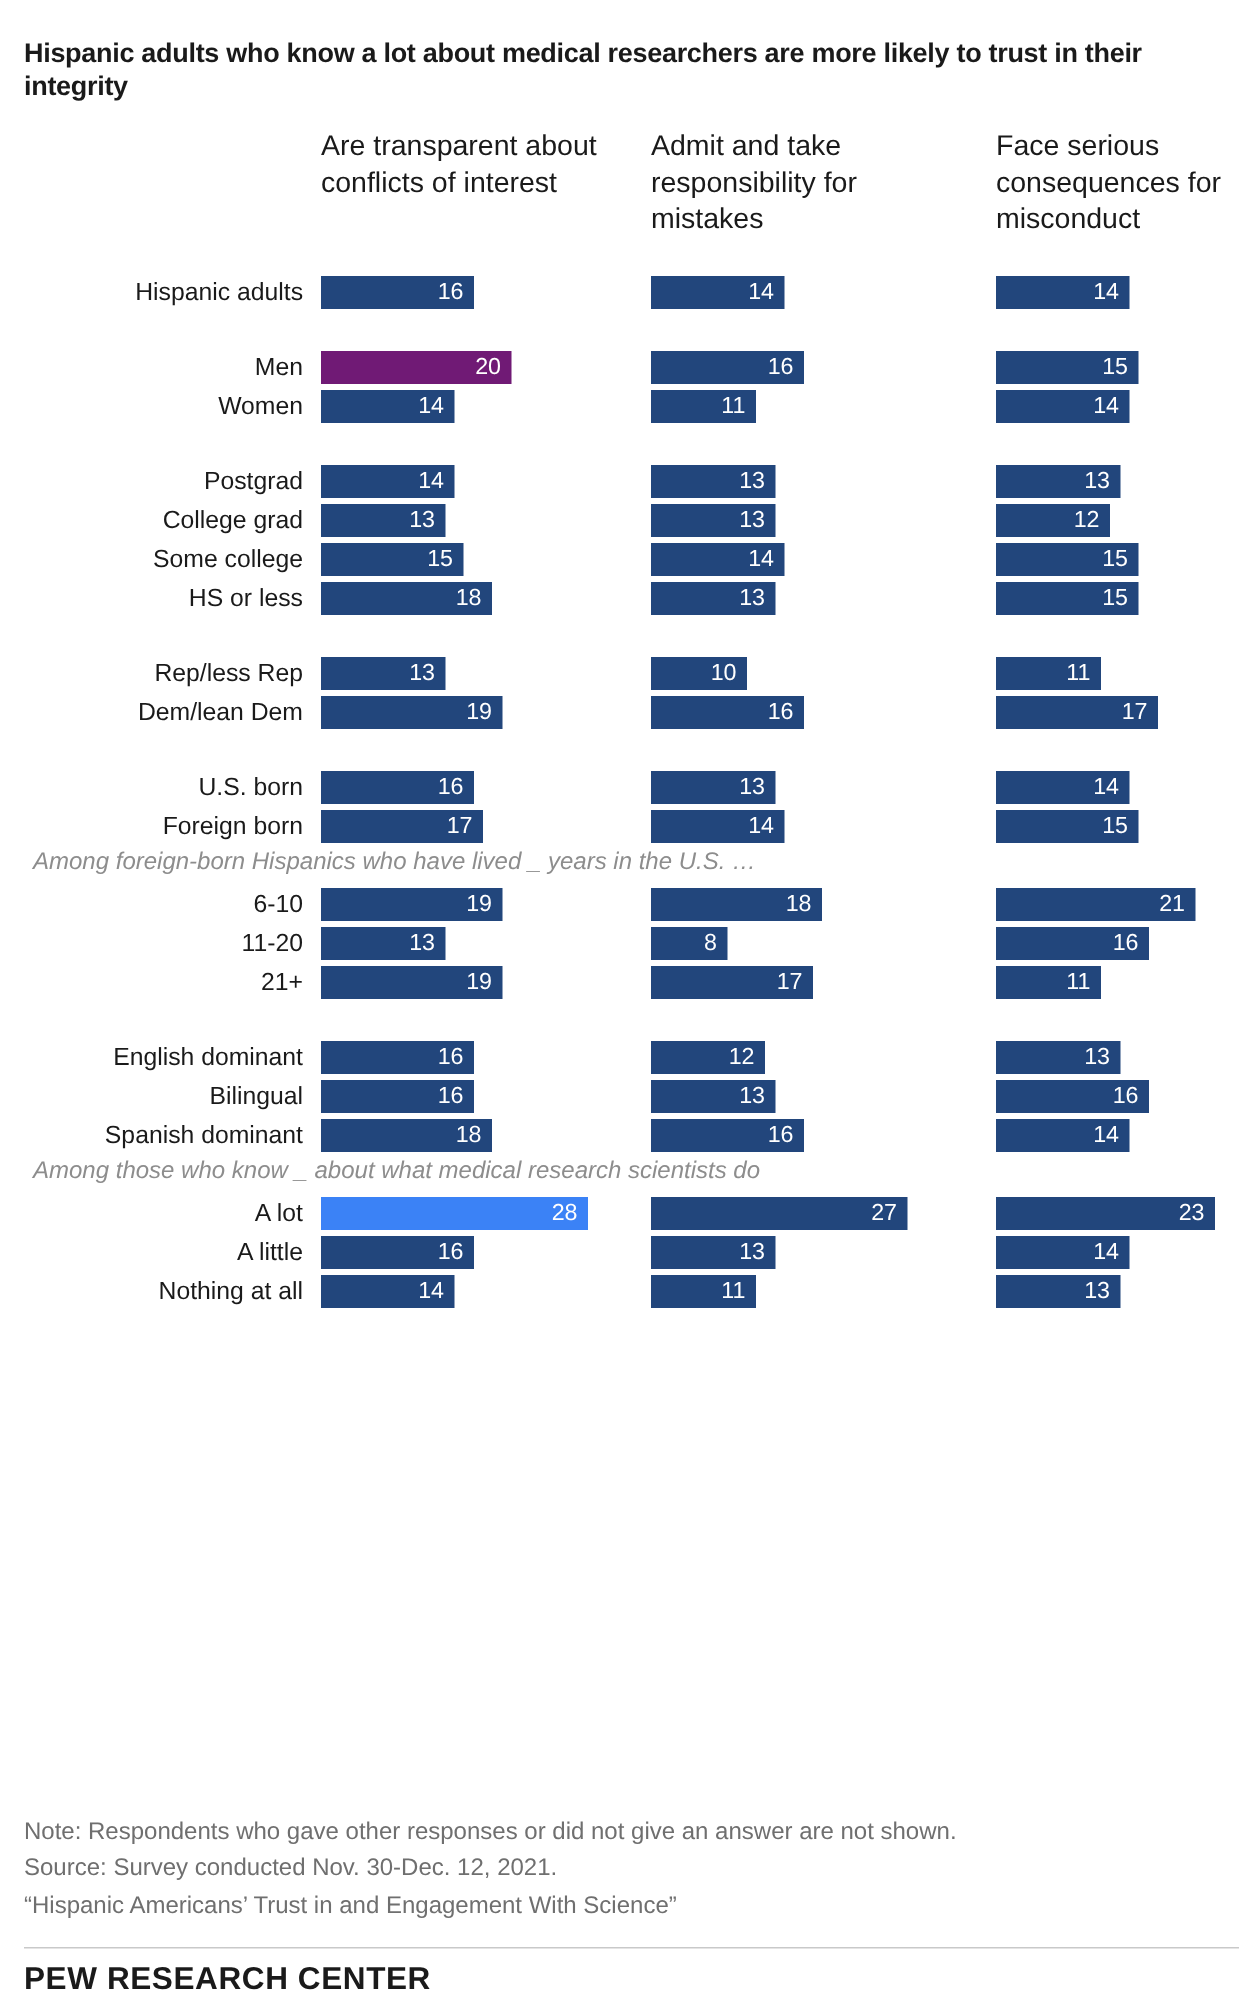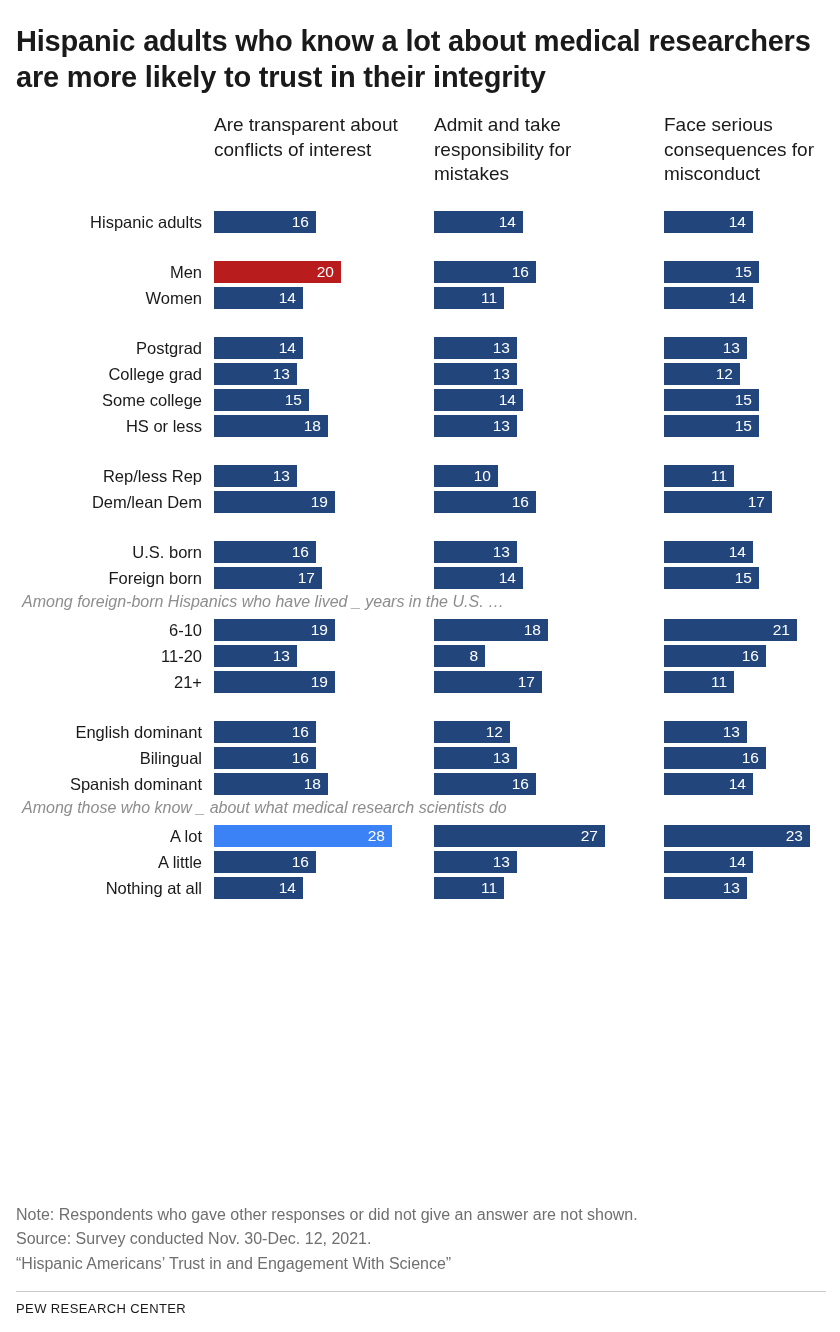--- a/index.html
+++ b/index.html
@@ -16,21 +16,21 @@
     overflow: hidden;
   }
   .page {
     position: relative;
     width: 840px;
     height: 1332px;
     box-sizing: border-box;
     padding: 18px 16px 0 16px;
   }
   .title {
-    font-size: 29px;
+    font-size: 18px;
     font-weight: bold;
     line-height: 1.23;
     color: #1a1a1a;
     letter-spacing: -0.2px;
     margin: 6px 0 0 0;
     max-width: 800px;
   }
   .subtitle {
     font-size: 17.5px;
     font-style: italic;
@@ -105,25 +105,24 @@
     font-size: 16px;
     color: #6f6f6f;
     line-height: 1.55;
   }
   .rule {
     border: none;
     border-top: 1px solid #c9c9c9;
     margin: 14px 0 9px 0;
   }
   .brand {
-    font-size: 13px;
-    font-weight: normal;
+    font-size: 21px;
+    font-weight: bold;
     color: #1a1a1a;
     letter-spacing: 0.4px;
-    padding-bottom: 16px;
   }
 </style>
 </head>
 <body>
 
 <div class="page">
 
   <h1 class="title">Hispanic adults who know a lot about medical researchers are more likely to trust in their integrity</h1>
 
 
@@ -138,21 +137,21 @@
         </div>
         <div class="bar" style="left: 418px; width: 89px; background: rgb(34, 70, 124);">
           <span>14</span>
         </div>
         <div class="bar" style="left: 648px; width: 89px; background: rgb(34, 70, 124);">
           <span>14</span>
         </div>
       </div>
       <div class="row" style="top: 146px;">
         <div class="row-label">Men</div>
-        <div class="bar" style="left: 198px; width: 127px; background: #b91c1c;">
+        <div class="bar" style="left: 198px; width: 127px; background: #701a75;">
           <span>20</span>
         </div>
         <div class="bar" style="left: 418px; width: 102px; background: rgb(34, 70, 124);">
           <span>16</span>
         </div>
         <div class="bar" style="left: 648px; width: 95px; background: rgb(34, 70, 124);">
           <span>15</span>
         </div>
       </div>
       <div class="row" style="top: 172px;">

